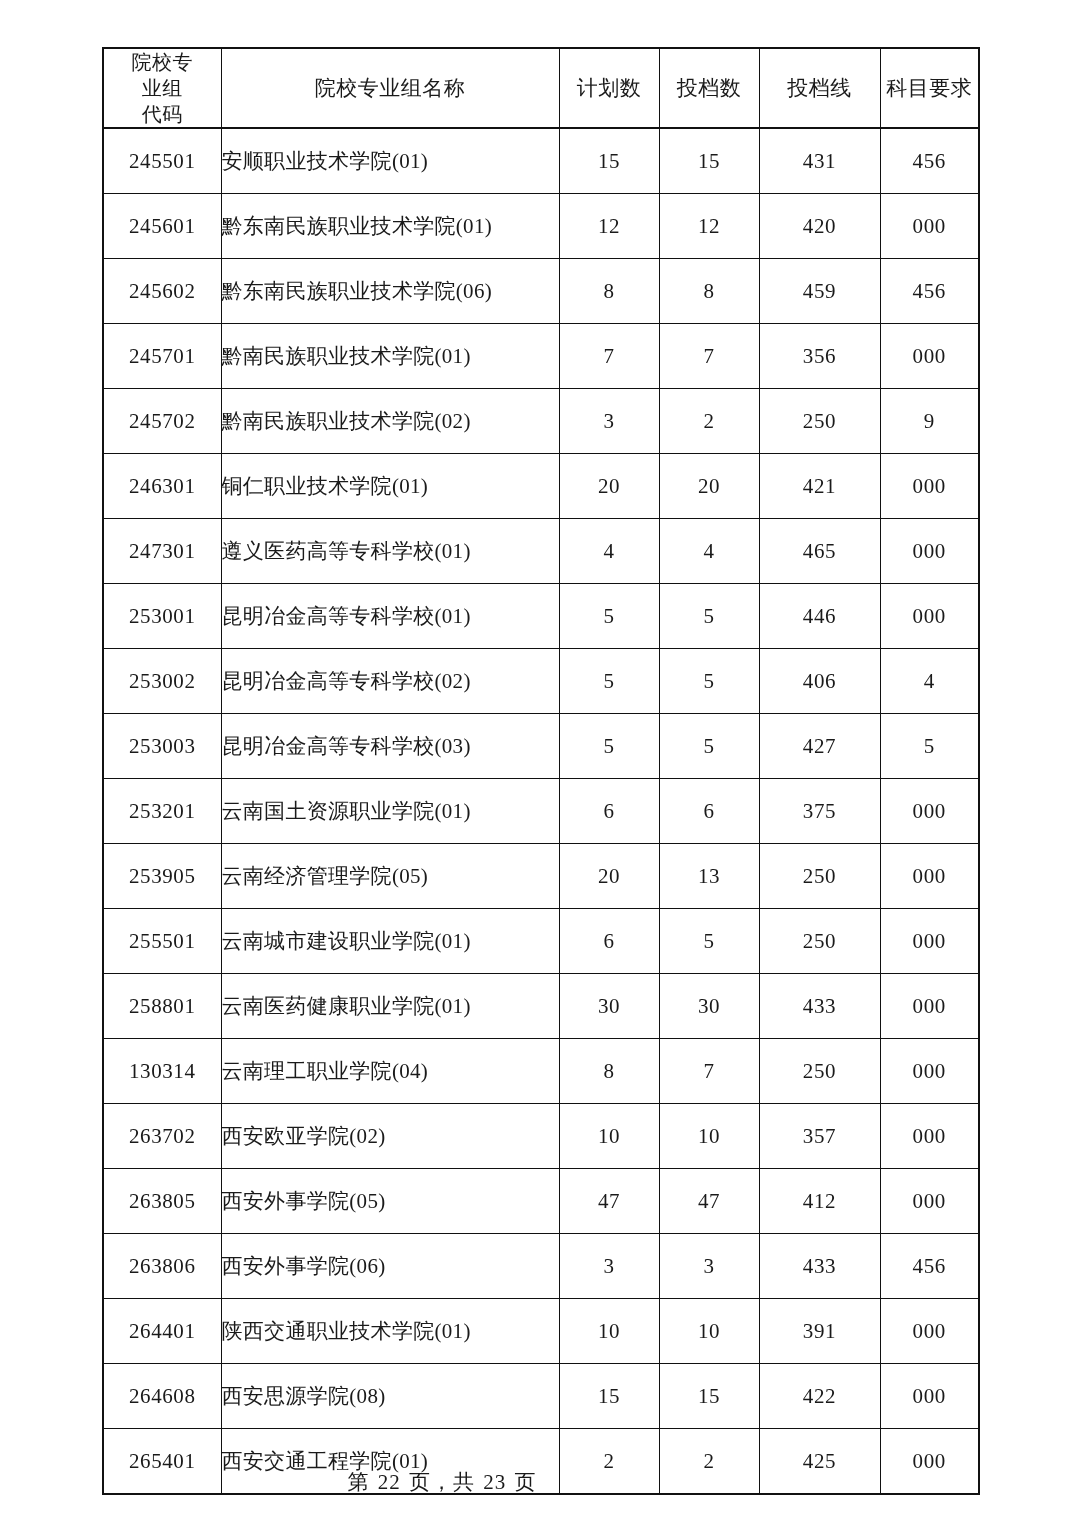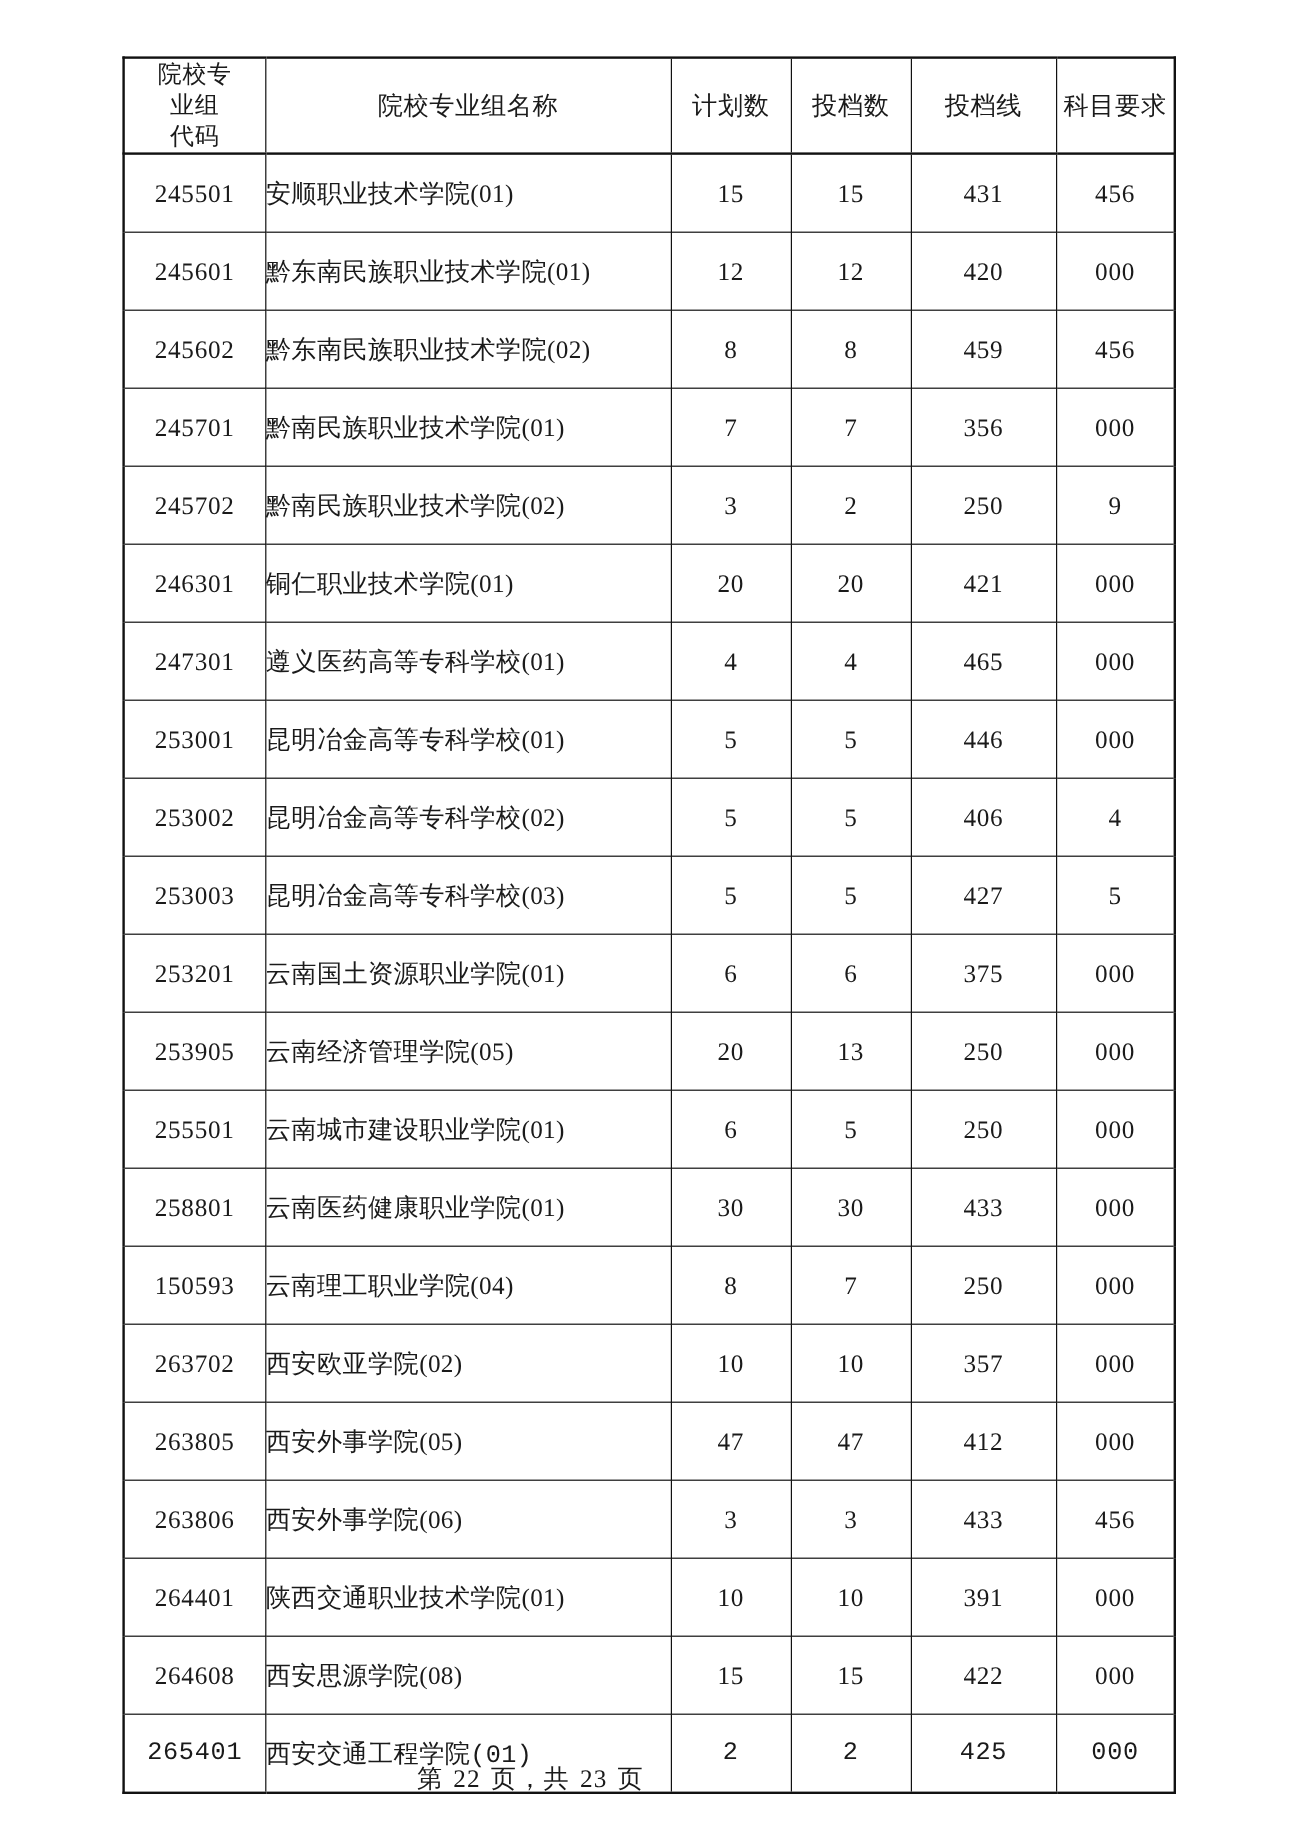--- a/index.html
+++ b/index.html
@@ -45,21 +45,20 @@
   }
   
   table.score-table tr > *:first-child { border-left: 2px solid #111; }
   table.score-table tr > *:last-child  { border-right: 2px solid #111; }
   table.score-table thead tr > * {
     border-top: 2px solid #111;
     border-bottom: 2px solid #111;
   }
   table.score-table tbody tr:last-child > * {
     border-bottom: 2px solid #111;
-    font-family: Liberation Mono, monospace;
   }
 
   col.c-code  { width: 118px; }
   col.c-name  { width: 338px; }
   col.c-plan  { width: 100px; }
   col.c-adm   { width: 100px; }
   col.c-line  { width: 121px; }
   col.c-subj  { width: 99px; }
 
   thead th {
@@ -147,21 +146,21 @@
           <tr>
             <td class="code">245601</td>
             <td class="name">黔东南民族职业技术学院(01)</td>
             <td class="num">12</td>
             <td class="num">12</td>
             <td class="num">420</td>
             <td class="num">000</td>
           </tr>
           <tr>
             <td class="code">245602</td>
-            <td class="name">黔东南民族职业技术学院(02)</td>
+            <td class="name">黔东南民族职业技术学院(06)</td>
             <td class="num">8</td>
             <td class="num">8</td>
             <td class="num">459</td>
             <td class="num">456</td>
           </tr>
           <tr>
             <td class="code">245701</td>
             <td class="name">黔南民族职业技术学院(01)</td>
             <td class="num">7</td>
             <td class="num">7</td>
@@ -242,21 +241,21 @@
           </tr>
           <tr>
             <td class="code">258801</td>
             <td class="name">云南医药健康职业学院(01)</td>
             <td class="num">30</td>
             <td class="num">30</td>
             <td class="num">433</td>
             <td class="num">000</td>
           </tr>
           <tr>
-            <td class="code">150593</td>
+            <td class="code">130314</td>
             <td class="name">云南理工职业学院(04)</td>
             <td class="num">8</td>
             <td class="num">7</td>
             <td class="num">250</td>
             <td class="num">000</td>
           </tr>
           <tr>
             <td class="code">263702</td>
             <td class="name">西安欧亚学院(02)</td>
             <td class="num">10</td>

